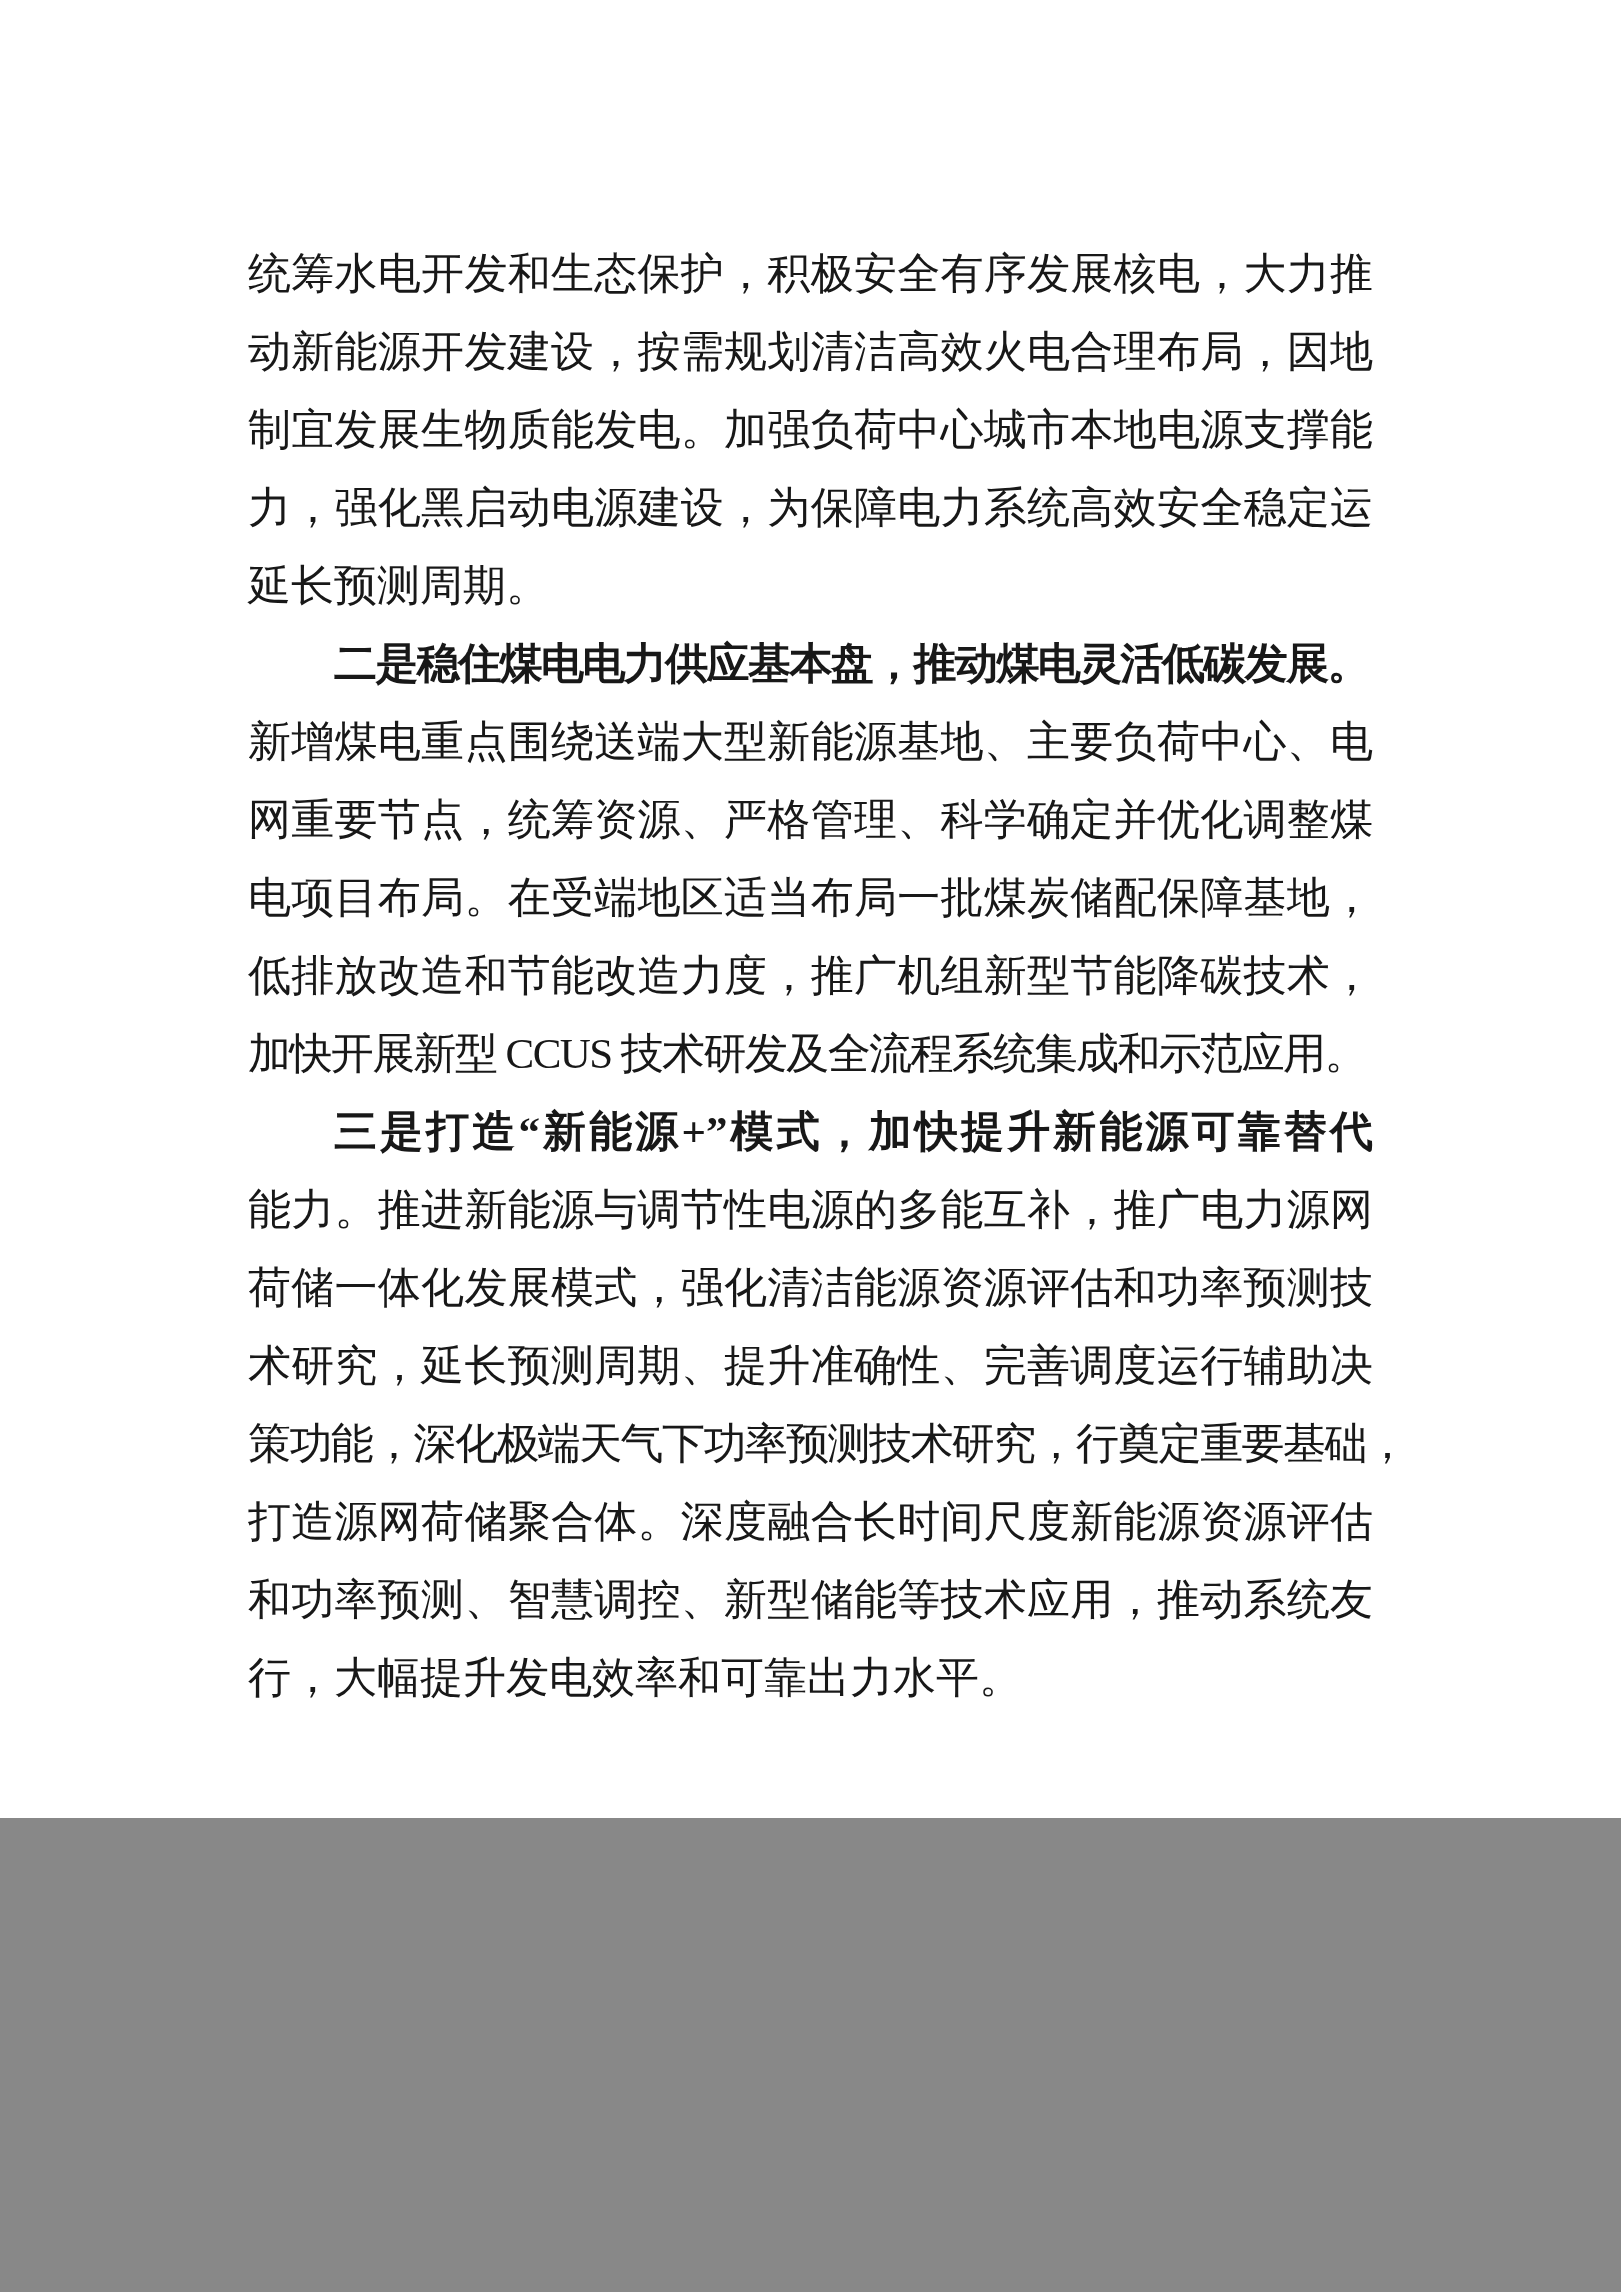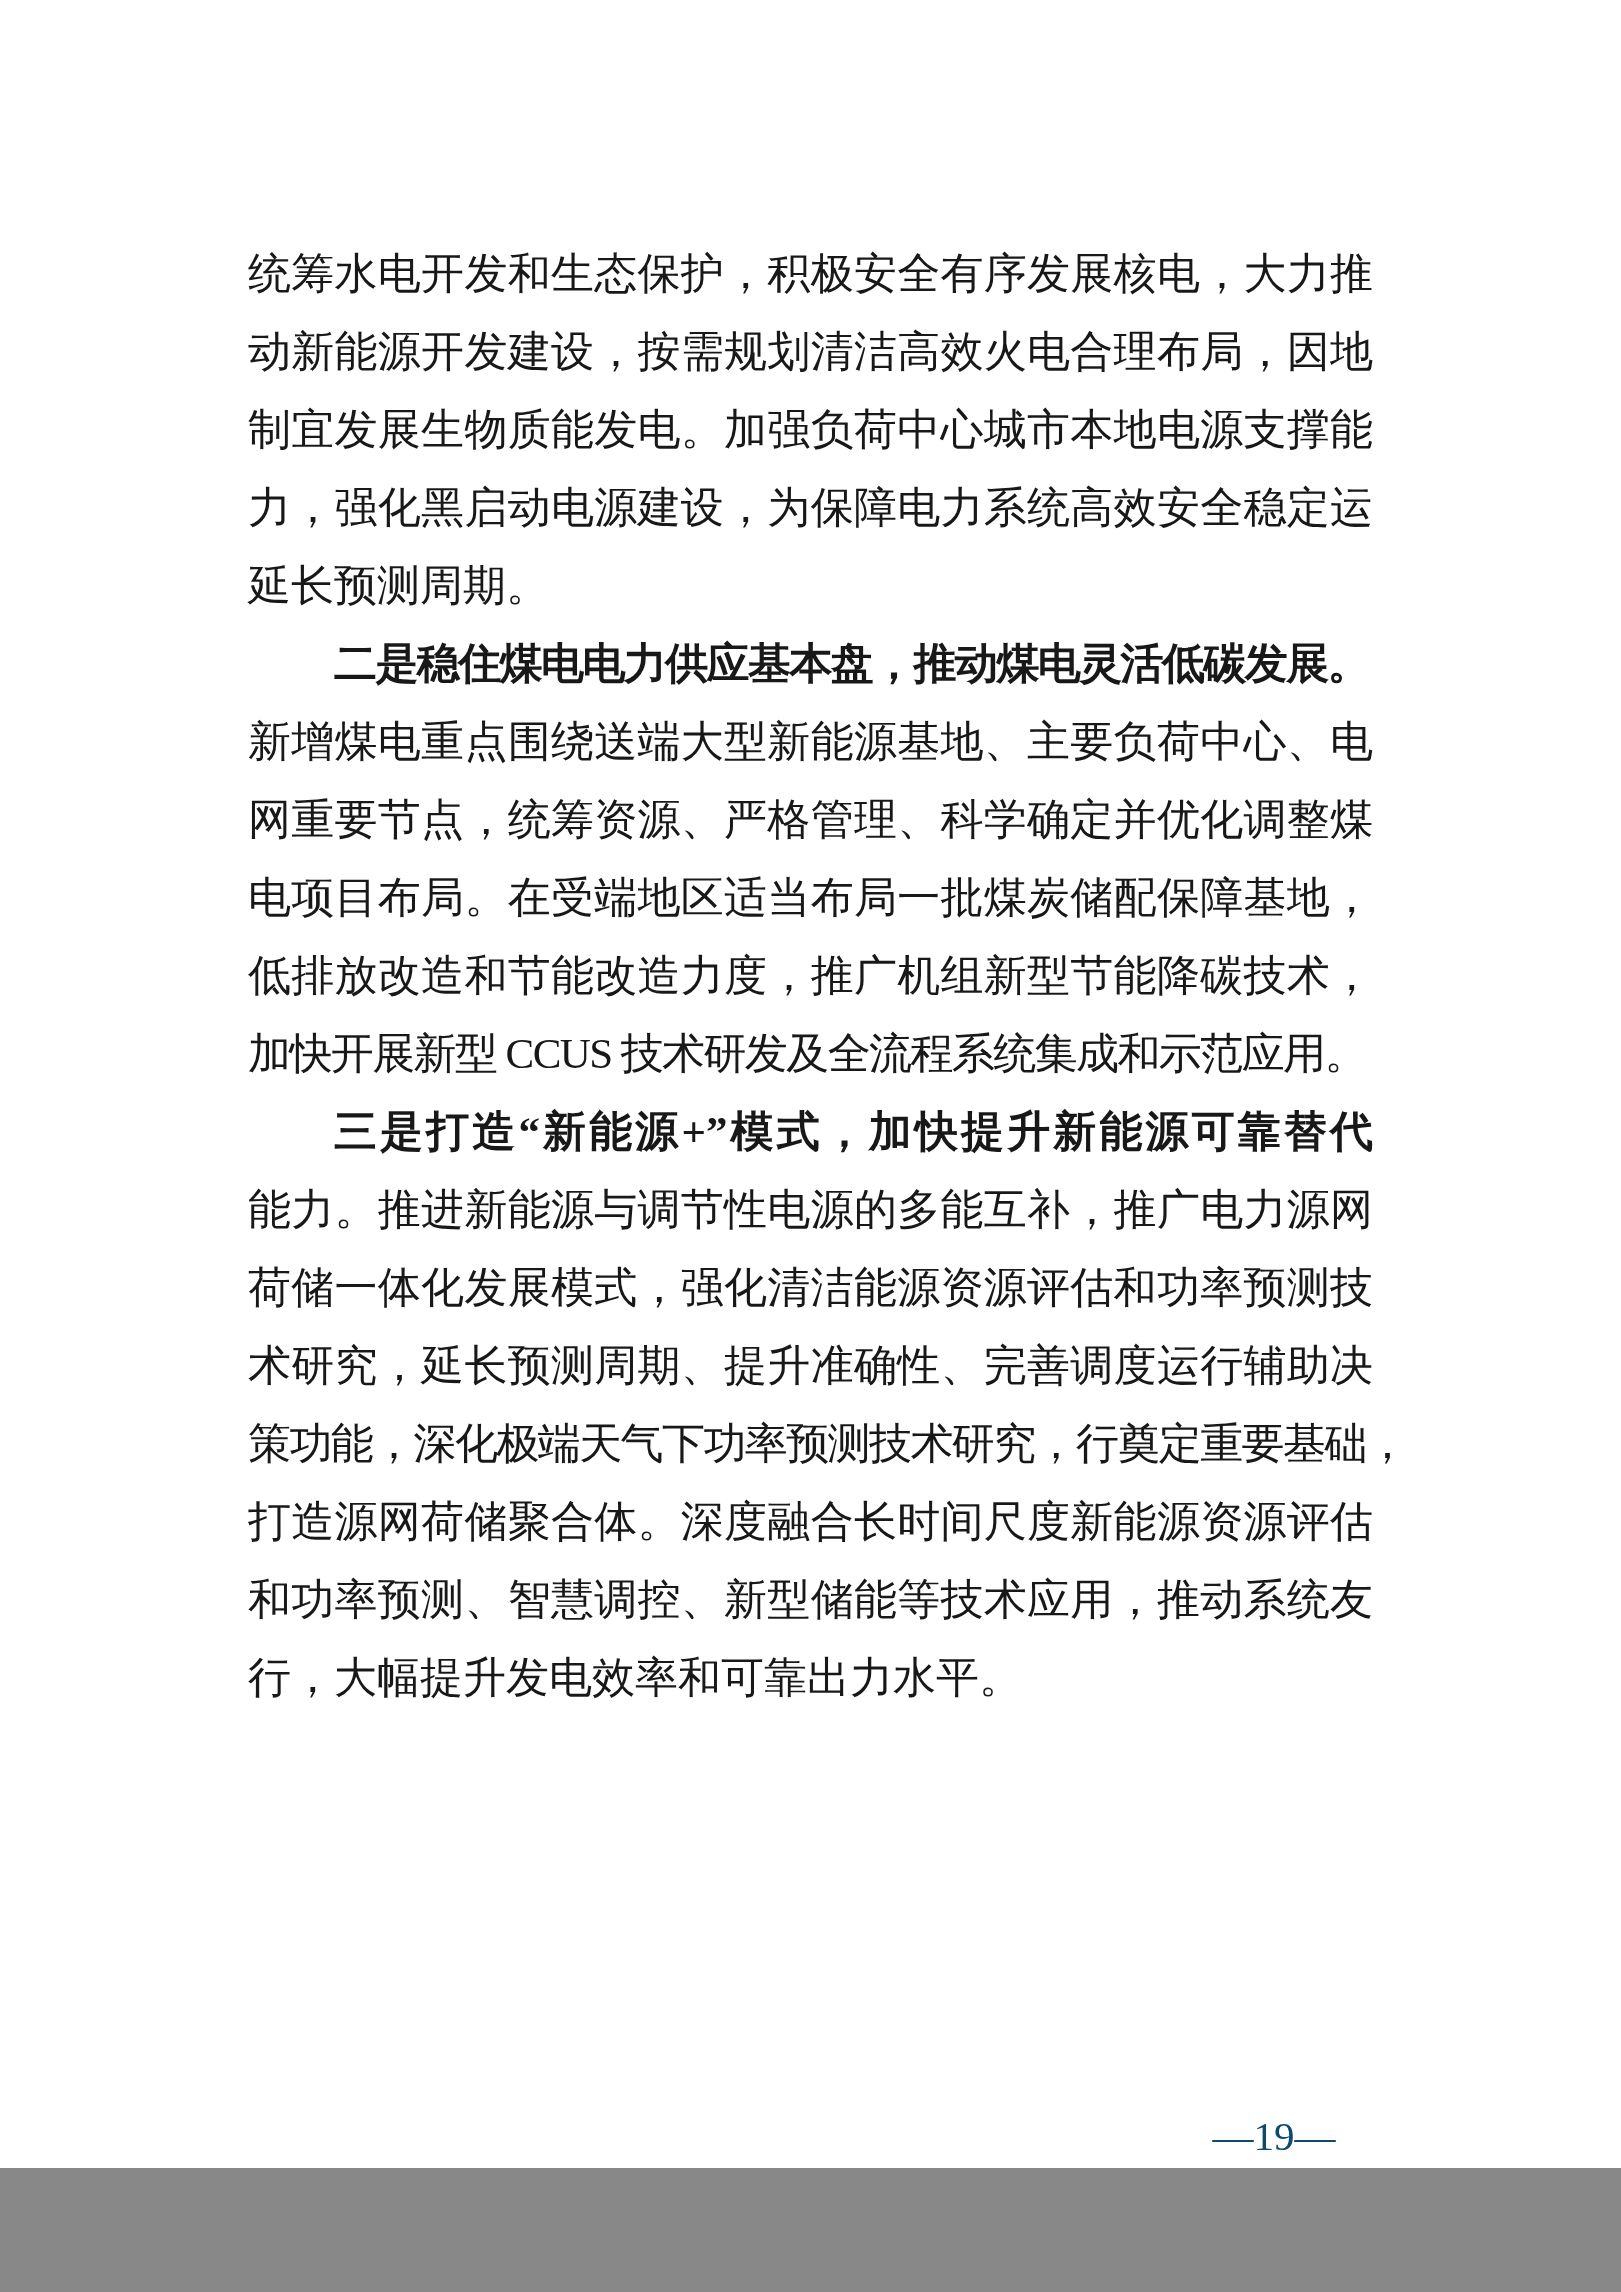--- a/index.html
+++ b/index.html
@@ -3,21 +3,21 @@
 <meta charset="utf-8">
 <style>
   html, body {
     margin: 0;
     padding: 0;
     background: #888;
   }
   .page {
     position: relative;
     width: 1621px;
-    height: 2168px;
+    height: 1818px;
     background: #ffffff;
     overflow: hidden;
     font-family: "Liberation Serif", "DejaVu Serif", serif;
   }
   .content {
     position: absolute;
     left: 248px;
     top: 235px;
     width: 1125px;
   }

